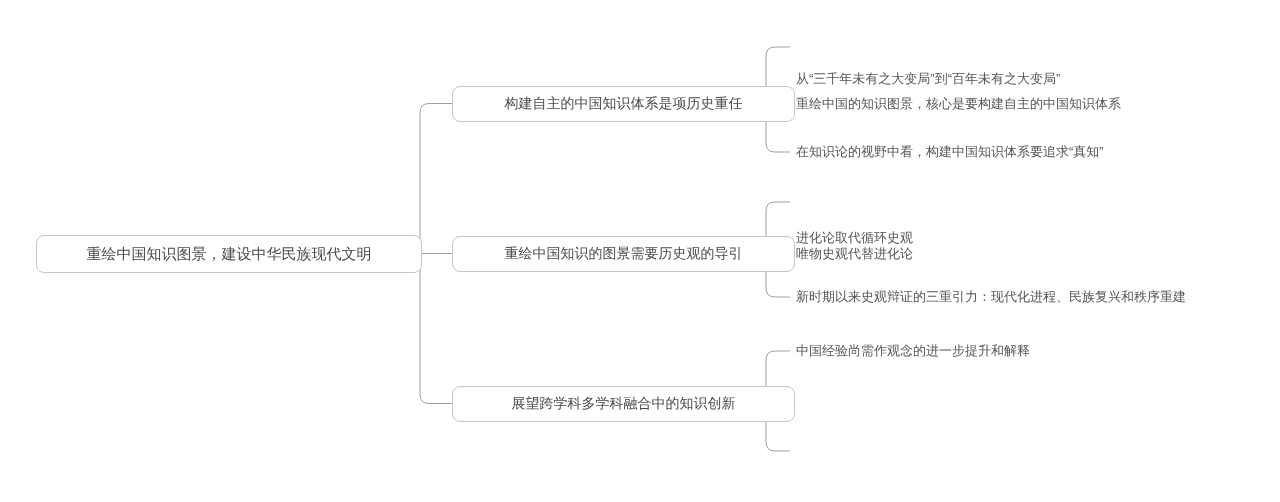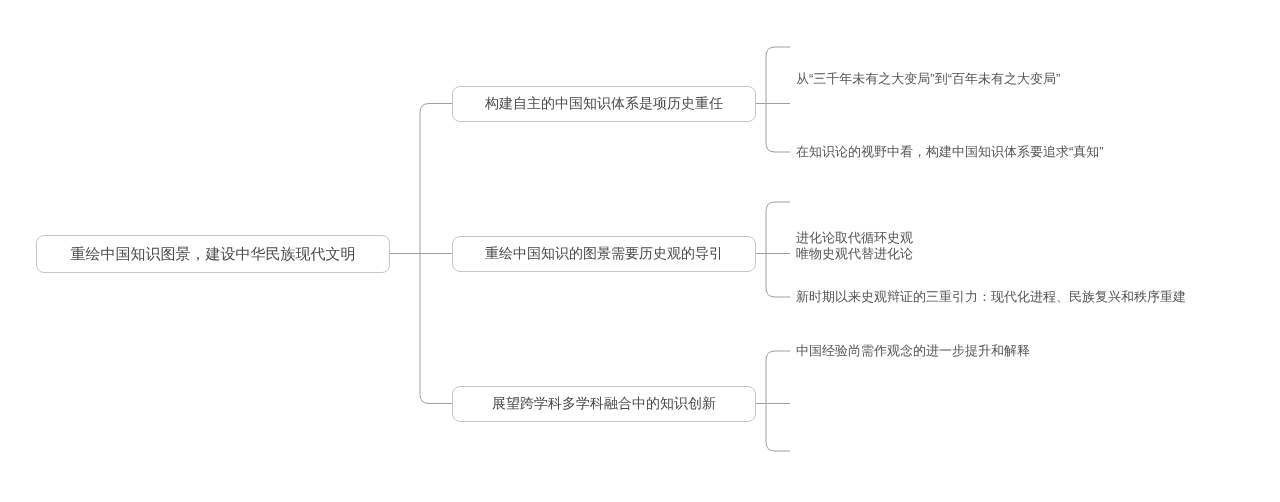--- a/index.html
+++ b/index.html
@@ -35,27 +35,27 @@
     box-sizing: border-box;
     background: #ffffff;
     border: 1px solid #c6c6c6;
     border-radius: 8px;
     color: #4a4a4a;
     white-space: nowrap;
   }
   .root {
     left: 36px;
     top: 235px;
-    width: 354px;
+    width: 386px;
     height: 38px;
     font-size: 15px;
   }
   .branch {
     left: 452px;
-    width: 304px;
+    width: 343px;
     height: 36px;
     font-size: 14px;
   }
   .b1 { top: 86px; }
   .b2 { top: 236px; }
   .b3 { top: 386px; }
   .leaf {
     position: absolute;
     left: 796px;
     transform: translateY(-50%);
@@ -105,20 +105,21 @@
     <span>构建自主的中国知识体系是项历史重任</span>
   </div>
   <div class="node branch b2">
     <span>重绘中国知识的图景需要历史观的导引</span>
   </div>
   <div class="node branch b3">
     <span>展望跨学科多学科融合中的知识创新</span>
   </div>
 
   <div class="leaf l11">从“三千年未有之大变局”到“百年未有之大变局”</div>
+  <div class="leaf l12">重绘中国的知识图景，核心是要构建自主的中国知识体系</div>
   <div class="leaf l13">在知识论的视野中看，构建中国知识体系要追求“真知”</div>
 
   <div class="leaf l21">进化论取代循环史观</div>
   <div class="leaf l22">唯物史观代替进化论</div>
   <div class="leaf l31">中国经验尚需作观念的进一步提升和解释</div>
 
   <div class="leaf l23">新时期以来史观辩证的三重引力：现代化进程、民族复兴和秩序重建</div>
 
 </div>
 

